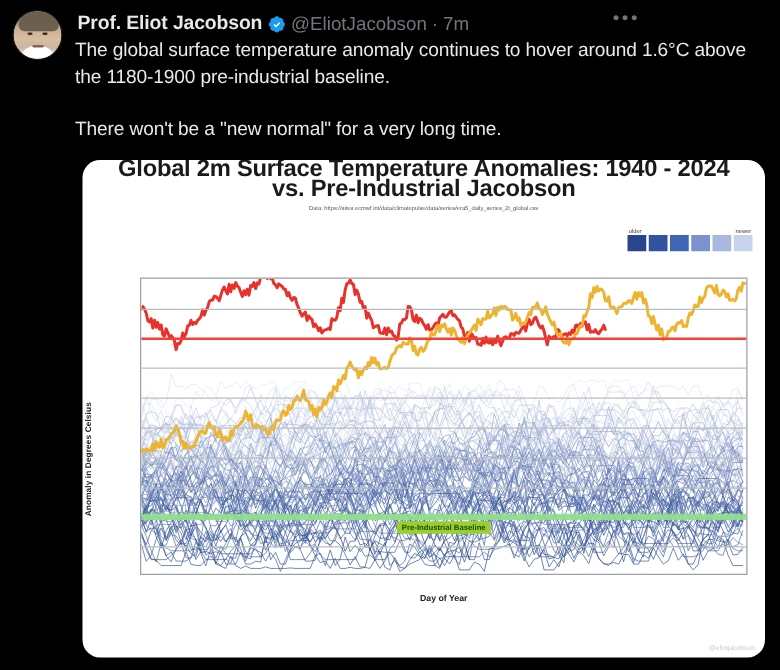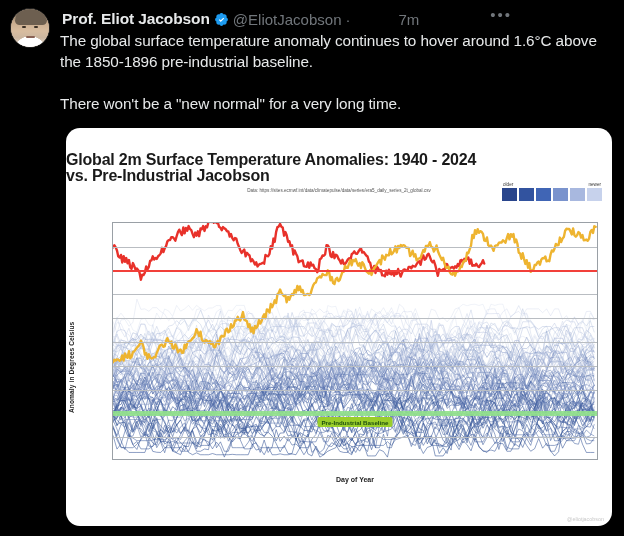--- a/index.html
+++ b/index.html
@@ -26,35 +26,35 @@
       background:#6d5f50; border-radius:16px 16px 7px 7px; }
   .avatar .eyeL, .avatar .eyeR { position:absolute; top:17px; width:4px; height:2px; background:#3b3026; border-radius:2px; }
   .avatar .eyeL { left:11px; } .avatar .eyeR { left:23px; }
   .avatar .mouth { position:absolute; left:15px; top:27px; width:9px; height:2px; background:#8a6254; border-radius:2px; }
 
   .name-row { margin-left:12px; display:flex; align-items:center; gap:4px; height:22px; }
   .disp-name { color:#e7e9ea; font-size:15.5px; font-weight:bold; letter-spacing:-.1px; white-space:nowrap; }
   .verified { width:15px; height:15px; flex:0 0 15px; display:block; }
   .handle { color:#71767b; font-size:15px; white-space:nowrap; }
   .dot-sep { color:#71767b; font-size:15px; }
-  .time { color:#71767b; font-size:15px;margin-left:44px; }
+  .time { color:#71767b; font-size:15px; }
   .more-btn { position:absolute; right:12px; top:10px; color:#71767b; font-size:15px; letter-spacing:2px; line-height:10px; }
 
   
   .tweet-body { position:absolute; left:60px; top:30px; width:540px; color:#e7e9ea;
      font-size:15.3px; line-height:21px; letter-spacing:-.1px; }
   .tweet-body p + p { margin-top:21px; }
 
   
   .chart-card {
     position:absolute; left:66px; top:128px; width:546px; height:398px;
     background:#ffffff; border-radius:14px; overflow:hidden;
   }
-  .chart-title { color:#1a1a1a; font-weight:bold; font-size:16px;
-     line-height:16px; margin-top:24px; letter-spacing:-.2px; }
+  .chart-title { text-align:center; color:#1a1a1a; font-weight:bold; font-size:19px;
+     line-height:16px; margin-top:0; letter-spacing:-.2px; }
   .chart-title .l2 { display:block; }
   .chart-source { text-align:center; color:#555; font-size:4.6px; margin-top:4px; letter-spacing:0; }
 
   
   .legend { position:absolute; right:10px; top:54px; width:100px; }
   .legend-lbls { display:flex; justify-content:space-between; font-size:4.6px; color:#333; margin-bottom:1px; padding:0 1px; }
   .legend-swatches { display:flex; gap:1.5px; }
   .legend-swatches i { display:block; flex:1 1 0; height:13px; }
 
   
@@ -103,21 +103,21 @@
         <path fill="#fff" d="M10.8 15.9l-3-3 1.3-1.3 1.7 1.7 4.1-4.1 1.3 1.3-5.4 5.4z"></path>
       </svg>
       <span class="handle">@EliotJacobson</span>
       <span class="dot-sep">·</span>
       <span class="time">7m</span>
     </div>
   </div>
   <div class="more-btn">•••</div>
 
   <div class="tweet-body">
-    <p>The global surface temperature anomaly continues to hover around 1.6°C above the 1850-1896 pre-industrial baseline.</p>
+    <p>The global surface temperature anomaly continues to hover around 1.6°C above the 1180-1900 pre-industrial baseline.</p>
     <p>There won't be a "new normal" for a very long time.</p>
   </div>
 
   <div class="chart-card">
 
     <div class="chart-title">
       <span>Global 2m Surface Temperature Anomalies: 1940 - 2024</span>
       <span class="l2">vs. Pre-Industrial Jacobson</span>
     </div>
     <div class="chart-source">Data: https://sites.ecmwf.int/data/climatepulse/data/series/era5_daily_series_2t_global.csv</div>

